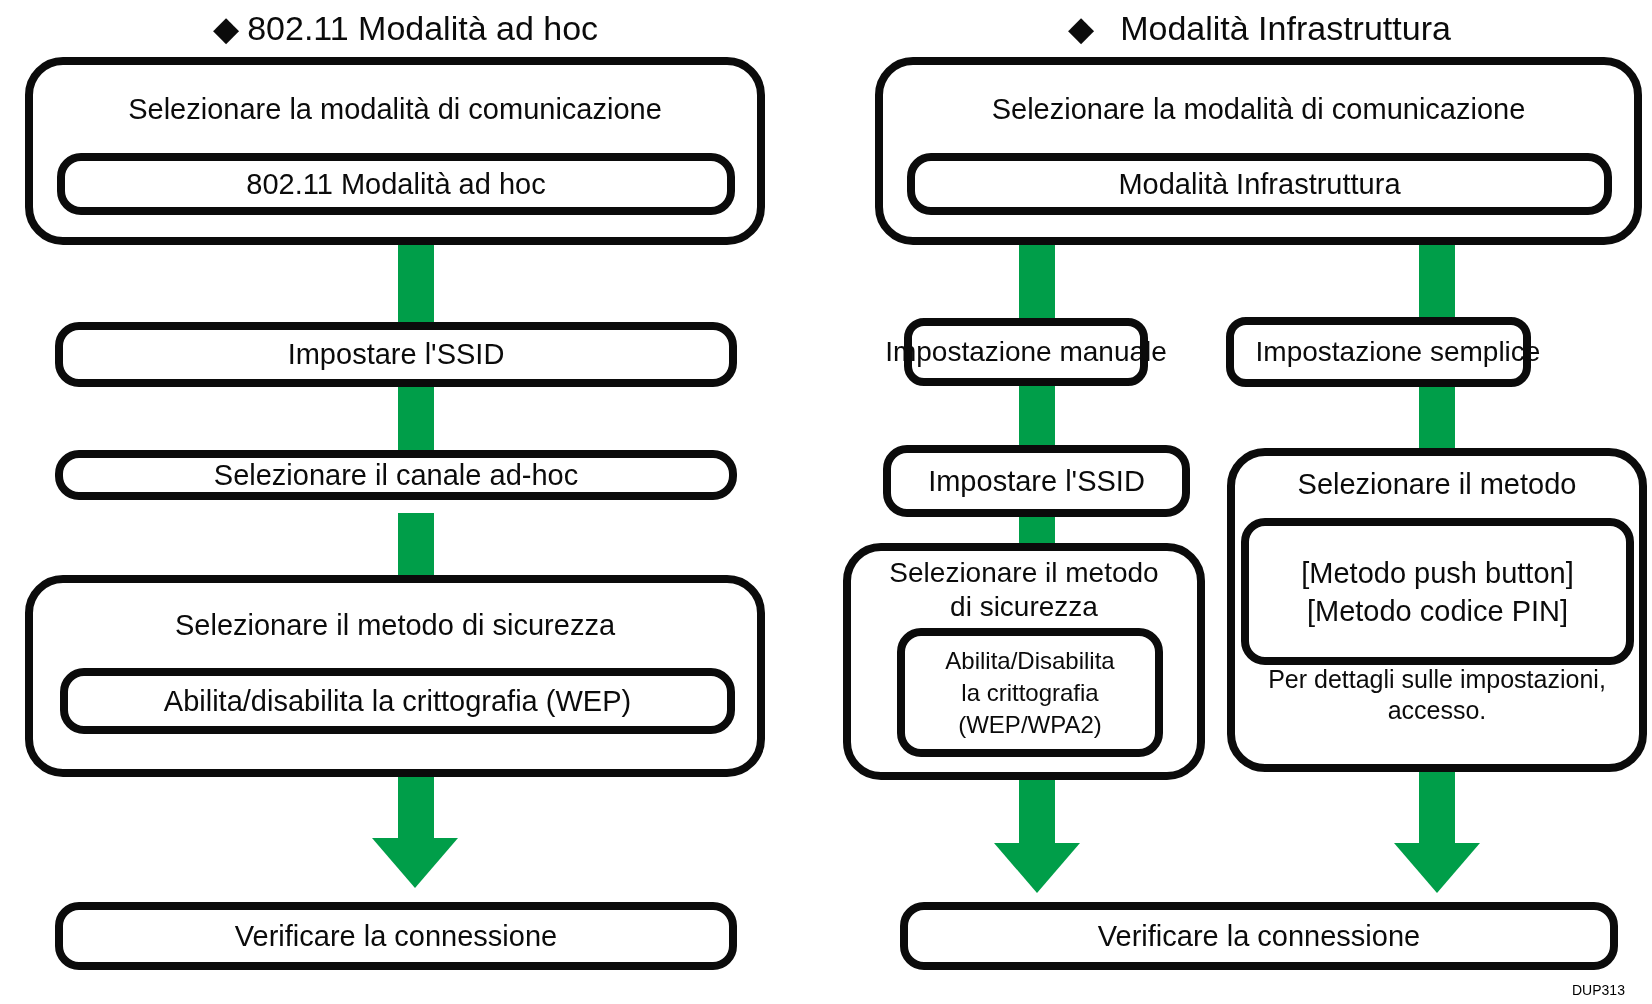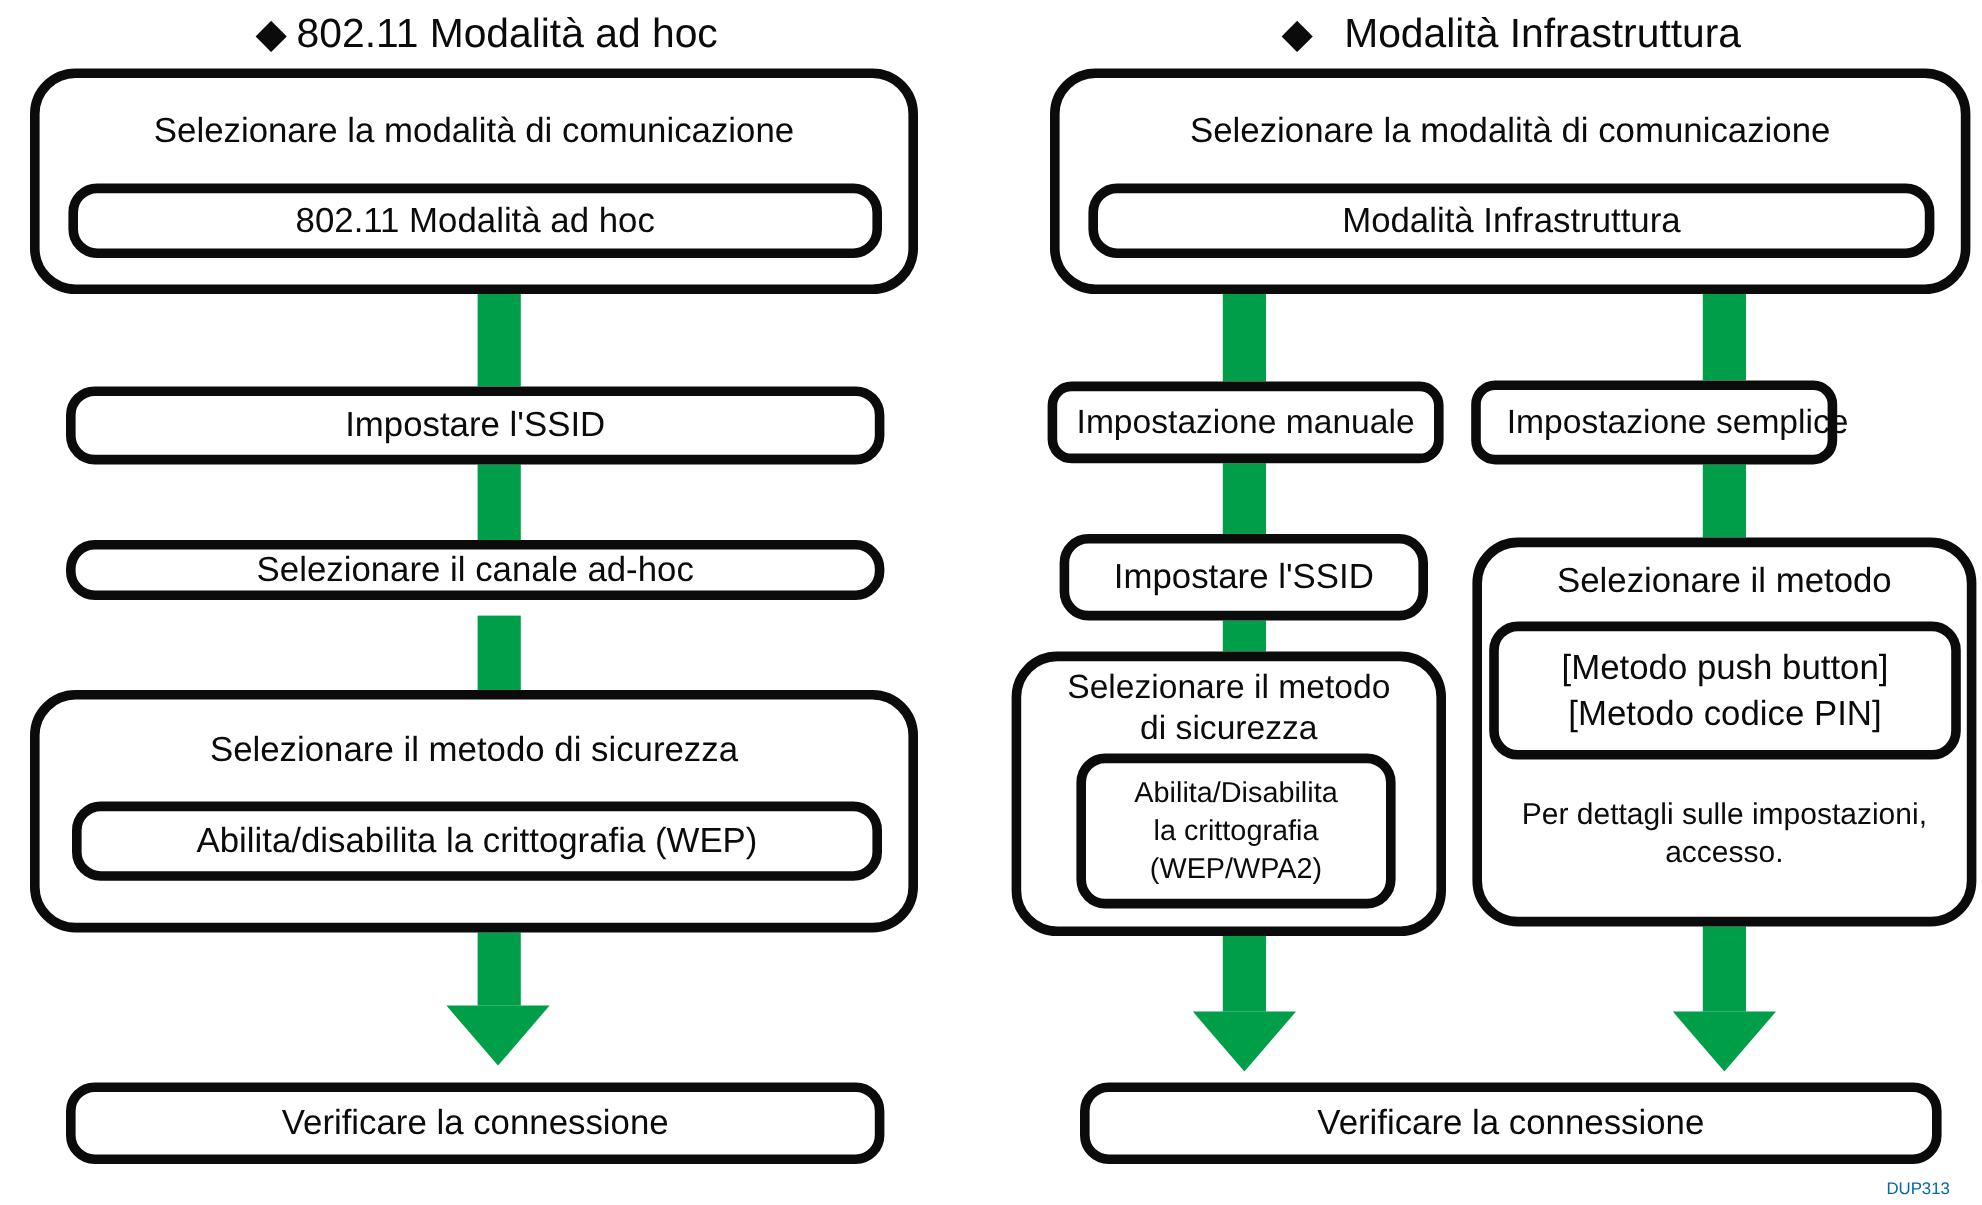--- a/index.html
+++ b/index.html
@@ -52,21 +52,21 @@
     z-index:3;
   }
   .fs29{font-size:29px;}
   .fs28{font-size:28px;line-height:34px;}
   .fs26{font-size:25px;line-height:31px;}
   .fs25{font-size:24px;line-height:32px;}
   .lh38{line-height:38px;}
   .footer-code{
     position:absolute;
     font-size:14px;
-    color:#0369a1;
+    color:#000000;
     z-index:3;
   }
 </style>
 </head>
 <body>
 
 <div id="canvas">
 
   <div class="title" style="left:213px;">
     <span>◆</span>
@@ -113,21 +113,21 @@
 
   <div class="box r38" style="left:875px;top:57px;width:767px;height:188px;"></div>
   <div class="lbl fs29" style="left:885px;top:87px;width:747px;height:44px;">Selezionare la modalità di comunicazione</div>
   <div class="box r24 fs29" style="left:907px;top:153px;width:705px;height:62px;">
     <span>Modalità Infrastruttura</span>
   </div>
 
   <div class="conn" style="left: 1019px; top: 245px; width: 36px; height: 73px; background: rgb(0, 158, 73);"></div>
   <div class="conn" style="left: 1419px; top: 245px; width: 36px; height: 72px; background: rgb(0, 158, 73);"></div>
 
-  <div class="box r20 fs28" style="left:873px;top:318px;width:330px;height:68px;justify-content:center;">
+  <div class="box r20 fs28" style="left:904px;top:318px;width:244px;height:68px;justify-content:center;">
     <span>Impostazione manuale</span>
   </div>
   <div class="box r20 fs28" style="left:1226px;top:317px;width:305px;height:70px;padding-left:39px;">
     <span>Impostazione semplice</span>
   </div>
 
   <div class="conn" style="left: 1019px; top: 386px; width: 36px; height: 59px; background: rgb(0, 158, 73);"></div>
   <div class="conn" style="left: 1419px; top: 387px; width: 36px; height: 61px; background: rgb(0, 158, 73);"></div>
 
   <div class="box r24 fs29" style="left:883px;top:445px;width:307px;height:72px;">
@@ -142,21 +142,21 @@
     <span>di sicurezza</span>
   </div>
   <div class="box r24 fs25" style="left:897px;top:628px;width:266px;height:129px;">
     <span>Abilita/Disabilita</span>
     <span>la crittografia</span>
     <span>(WEP/WPA2)</span>
   </div>
 
   <div class="box r38" style="left:1227px;top:448px;width:420px;height:324px;"></div>
   <div class="lbl fs29" style="left:1237px;top:462px;width:400px;height:44px;">Selezionare il metodo</div>
-  <div class="box r24 fs29 lh38" style="left:1241px;top:518px;width:393px;height:115px;">
+  <div class="box r24 fs29 lh38" style="left:1241px;top:518px;width:393px;height:147px;">
     <span>[Metodo push button]</span>
     <span>[Metodo codice PIN]</span>
   </div>
   <div class="lbl fs26" style="left:1235px;top:645px;width:404px;height:100px;">
     <span>Per dettagli sulle impostazioni,</span>
     <span>accesso.</span>
   </div>
 
   <div class="conn" style="left: 1019px; top: 780px; width: 36px; height: 63px; background: rgb(0, 158, 73);"></div>
   <div class="head" style="left: 994px; top: 843px; border-top-color: rgb(0, 158, 73);"></div>

